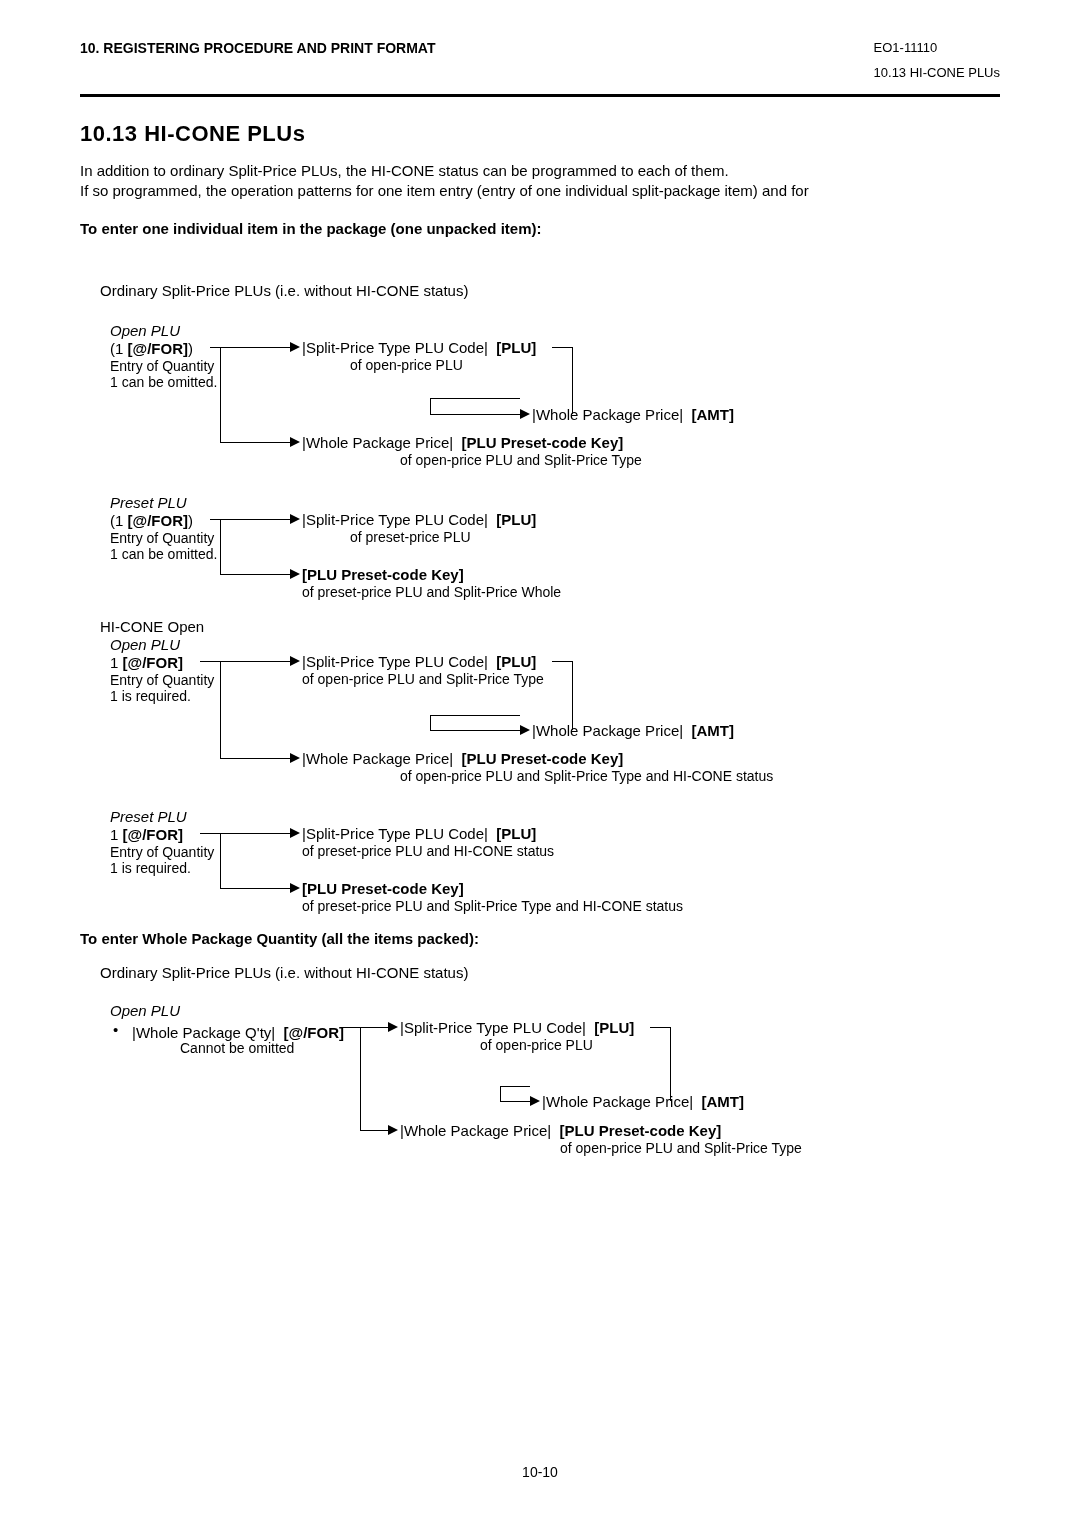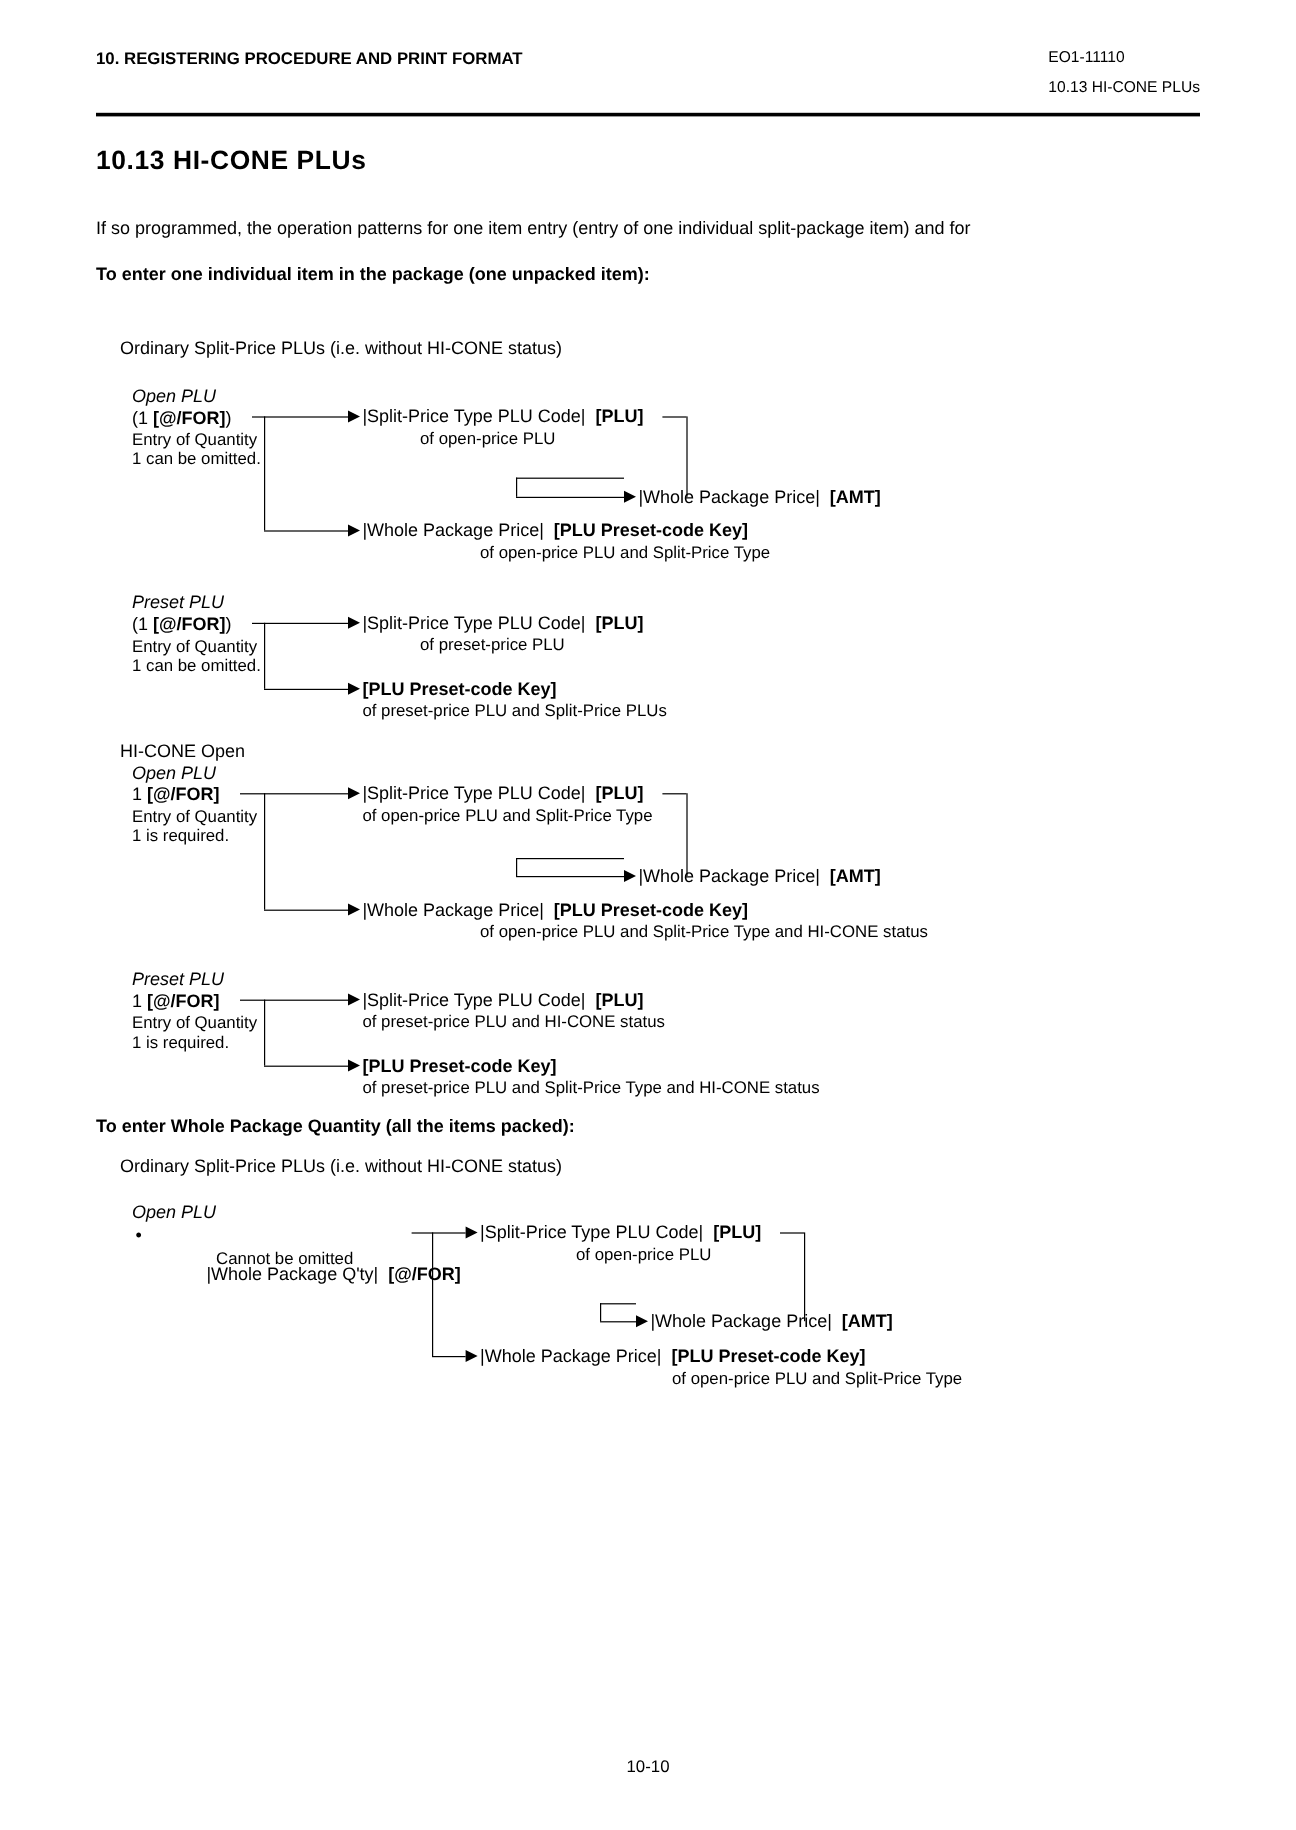--- a/index.html
+++ b/index.html
@@ -80,21 +80,21 @@
     <div class="right">
       <div>EO1-11110</div>
       <div style="margin-top:10px">10.13  HI-CONE PLUs</div>
     </div>
   </div>
   <div class="rule"></div>
 
   <h2>10.13  HI-CONE PLUs</h2>
 
   <div class="para">
-    <br>
+    <span>In addition to ordinary Split-Price PLUs, the HI-CONE status can be programmed to each of them.</span><br>
     <span>If so programmed, the operation patterns for one item entry (entry of one individual split-package item) and for</span><br>
   </div>
 
   <div class="sub-bold">To enter one individual item in the package (one unpacked item):</div>
 
   <div class="dlayer">
 
     <div class="abs underline" style="left:20px; top:282px;">Ordinary Split-Price PLUs (i.e. without HI-CONE status)</div>
 
     <div class="abs italic" style="left:30px; top:322px;">Open PLU</div>
@@ -140,21 +140,21 @@
     <div class="hline" style="left:130px; top:519px; width:80px;"></div>
     <div class="vline" style="left:140px; top:519px; height:55px;"></div>
     <div class="arrow-r" style="left:210px; top:514px;"></div>
     <div class="abs" style="left:222px; top:511px;">
       <span class="underline">|Split-Price Type PLU Code|</span>&nbsp;&nbsp;<span class="bold">[PLU]</span>
     </div>
     <div class="abs note" style="left:270px; top:529px;">of preset-price PLU</div>
     <div class="hline" style="left:140px; top:574px; width:70px;"></div>
     <div class="arrow-r" style="left:210px; top:569px;"></div>
     <div class="abs bold" style="left:222px; top:566px;">[PLU Preset-code Key]</div>
-    <div class="abs note" style="left:222px; top:584px;">of preset-price PLU and Split-Price PLUs</div>
+    <div class="abs note" style="left:222px; top:584px;">of preset-price PLU and Split-Price Whole</div>
 
     <div class="abs underline" style="left:20px; top:618px;">HI-CONE Open</div>
 
     <div class="abs italic" style="left:30px; top:636px;">Open PLU</div>
     <div class="abs" style="left:30px; top:654px;">
       <span class="underline">1  </span><span class="underline bold">[@/FOR]</span>
     </div>
     <div class="abs note" style="left:30px; top:672px;">Entry of Quantity</div>
     <div class="abs note" style="left:30px; top:688px;">1 is required.</div>
 
@@ -200,21 +200,21 @@
     <div class="hline" style="left:140px; top:888px; width:70px;"></div>
     <div class="arrow-r" style="left:210px; top:883px;"></div>
     <div class="abs bold" style="left:222px; top:880px;">[PLU Preset-code Key]</div>
     <div class="abs note" style="left:222px; top:898px;">of preset-price PLU and Split-Price Type and HI-CONE status</div>
 
     <div class="abs bold" style="left:0px; top:930px;">To enter Whole Package Quantity (all the items packed):</div>
     <div class="abs underline" style="left:20px; top:964px;">Ordinary Split-Price PLUs (i.e. without HI-CONE status)</div>
 
     <div class="abs italic" style="left:30px; top:1002px;">Open PLU</div>
     <div class="abs" style="left:33px; top:1021px;">•</div>
-    <div class="abs" style="left:52px; top:1054px;margin-left:40px;">
+    <div class="abs" style="left:52px; top:1024px;">
       <span class="underline">|Whole Package Q'ty|</span>&nbsp;&nbsp;<span class="bold">[@/FOR]</span>
     </div>
     <div class="abs note" style="left:100px; top:1040px;">Cannot be omitted</div>
 
     <div class="hline" style="left:263px; top:1027px; width:45px;"></div>
     <div class="vline" style="left:280px; top:1027px; height:103px;"></div>
     <div class="arrow-r" style="left:308px; top:1022px;"></div>
     <div class="abs" style="left:320px; top:1019px;">
       <span class="underline">|Split-Price Type PLU Code|</span>&nbsp;&nbsp;<span class="bold">[PLU]</span>
     </div>

